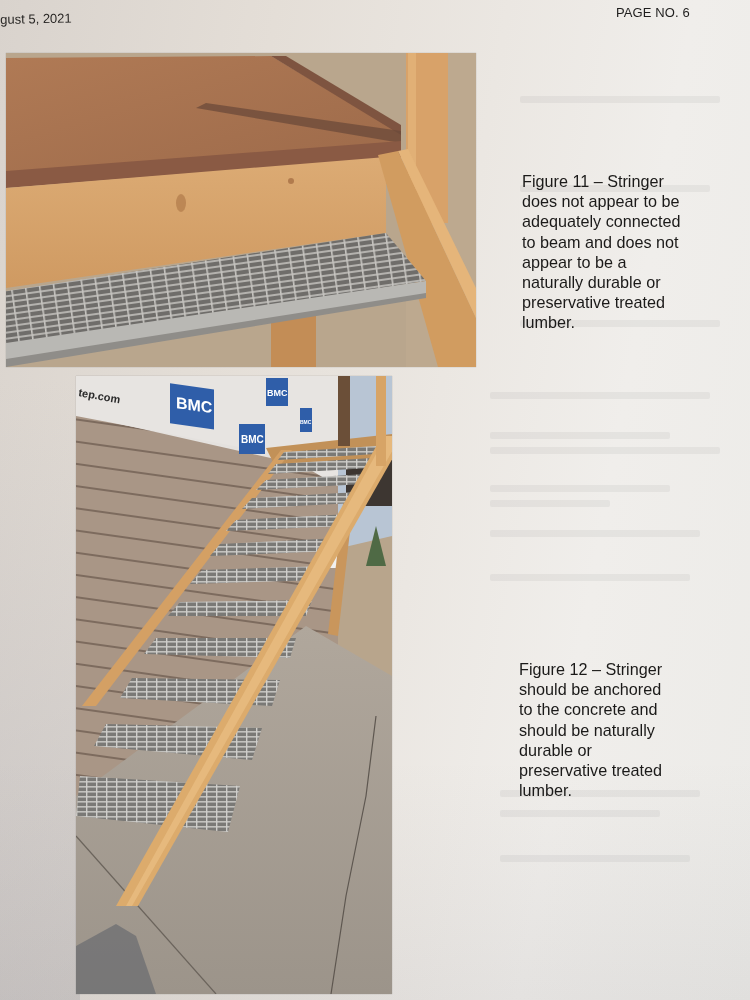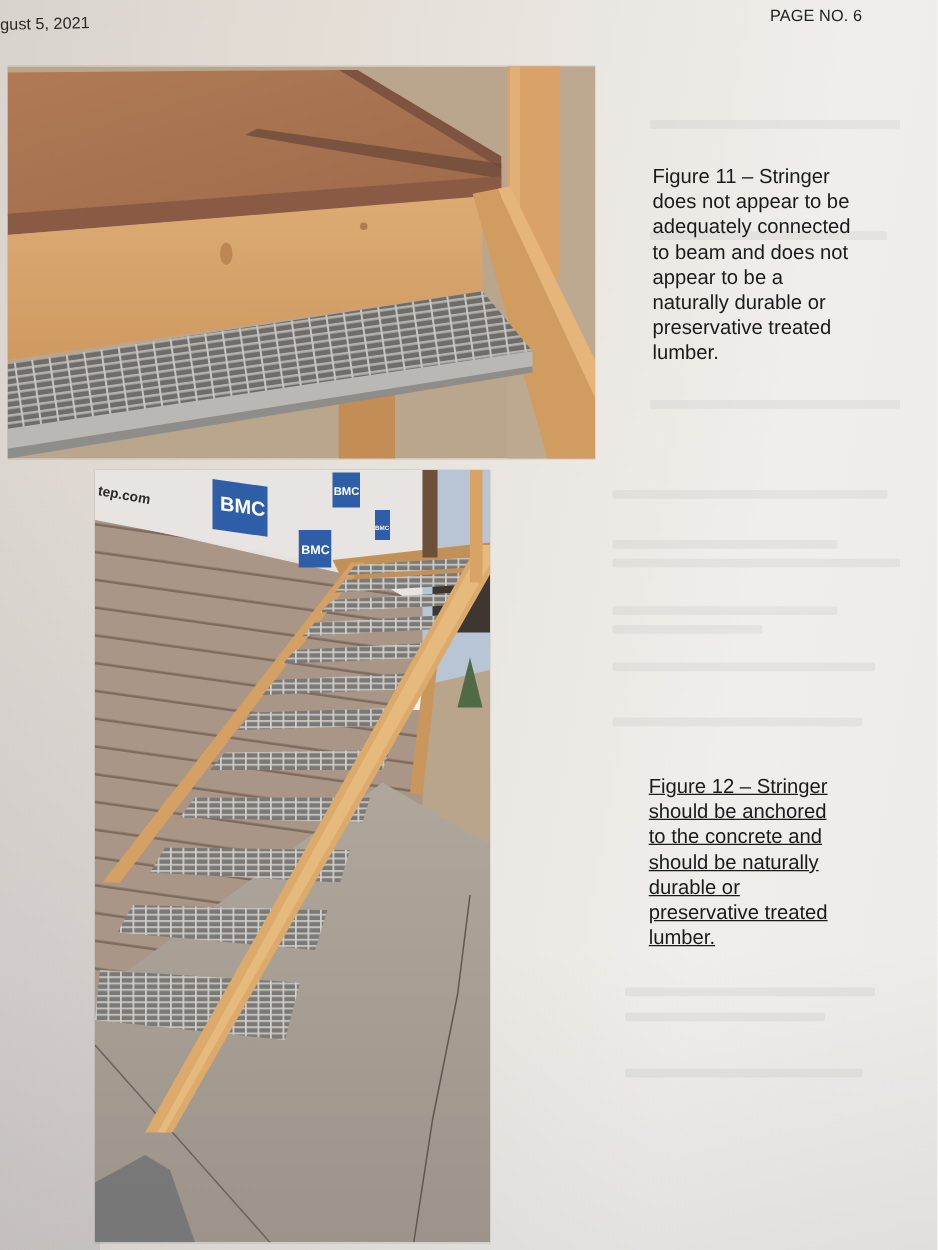--- a/index.html
+++ b/index.html
@@ -17,24 +17,24 @@
     background: linear-gradient(180deg, rgba(0,0,0,0) 0%, rgba(120,118,125,0.10) 100%);
   }
   .hdr-date {
     position: absolute; left: 0; top: 12px; font-size: 13px; color: #2a2826;
     transform: rotate(-1.2deg); transform-origin: left top;
   }
   .hdr-page {
     position: absolute; left: 616px; top: 5px; font-size: 13px; color: #1f1e1d; letter-spacing: 0.1px;
   }
   .caption {
-    position: absolute; font-size: 16.2px; line-height: 20.2px; color: #1b1a19; white-space: pre-line;
+    position: absolute; font-size: 16.2px; line-height: 20.2px; color: #1b1a19; white-space: pre-line; margin-top: 40px;
   }
   .cap-11 { left: 522px; top: 131px; width: 215px; }
-  .cap-12 { left: 519px; top: 619px; width: 215px; text-decoration: underline; }
+  .cap-12 { left: 519px; top: 619px; width: 215px; }
   .photo { position: absolute; overflow: hidden; box-shadow: 0 0 1px rgba(0,0,0,0.3); }
   .photo svg { display: block; }
   .ph-11 { left: 6px; top: 53px; width: 470px; height: 314px; }
   .ph-12 { left: 76px; top: 376px; width: 316px; height: 618px; }
   .bleed { position: absolute; height: 7px; background: rgba(150,150,150,0.12); border-radius: 2px; }
 </style>
 </head>
 <body>
 
 <div class="shade-left"></div>

